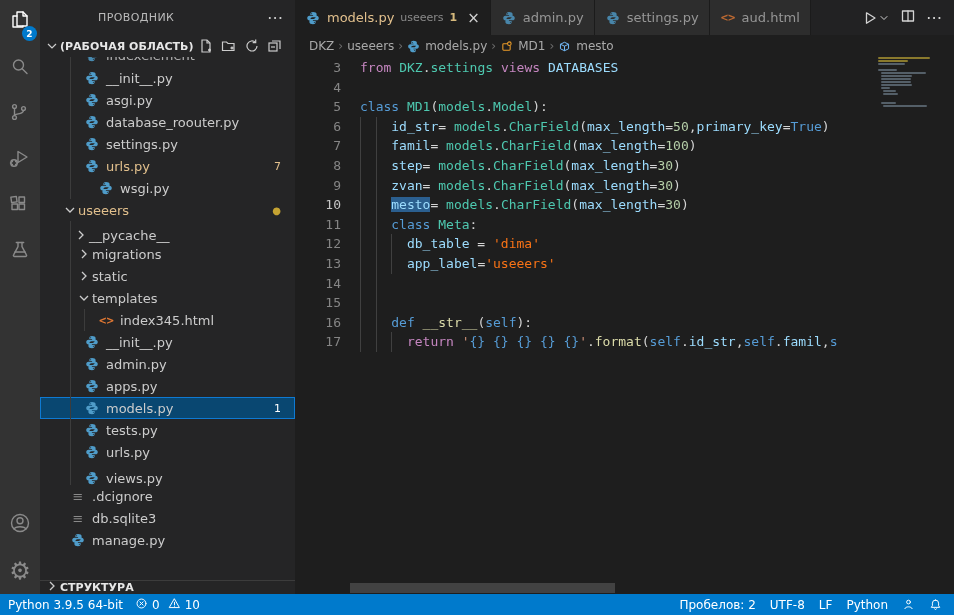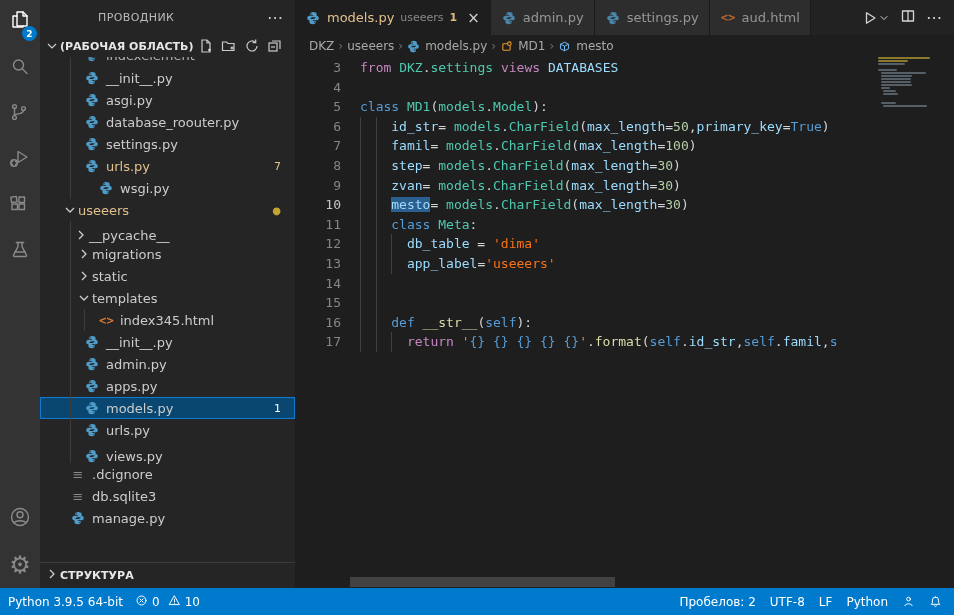--- a/index.html
+++ b/index.html
@@ -49,21 +49,21 @@
               align-items:center; justify-content:center; }
   .file-ico svg { width:14px; height:14px; }
   .py-ico  { fill:#4f9cc9; }
   .html-ico { color:#e37933; font-size:10px; font-weight:bold; letter-spacing:-1px; }
   .plain-ico { color:#8a8a8a; font-size:13px; }
   .tree-label { color:#cccccc; }
   .tree-label.gold { color:#e2c08d; }
   .tree-badge { margin-left:auto; padding-right:14px; font-size:11px; color:#e2c08d; }
   .tree-badge.white { color:#ffffff; }
   .tree-dot { margin-left:auto; padding-right:14px; color:#c5a332; font-size:10px; }
-  .outline-header { height:26px; border-top:1px solid #3c3c3c; display:flex; align-items:center;
+  .outline-header { height:14px; border-top:1px solid #3c3c3c; display:flex; align-items:center;
                     font-size:11px; font-weight:bold; color:#e7e7e7; padding-left:4px; }
   .outline-header svg { width:16px; height:16px; stroke:#cccccc; fill:none; stroke-width:1.3; }
 
   
   .main { flex:1; display:flex; flex-direction:column; min-width:0; background:#1e1e1e; }
   .tab-bar { height:35px; background:#222223; display:flex; align-items:stretch; }
   .tabs { display:flex; }
   .tab { display:flex; align-items:center; padding:0 10px; background:#2d2d2d; border-right:1px solid #1b1b1b;
          font-size:13px; color:#969696; cursor:pointer; gap:6px; }
   .tab.active { background:#1e1e1e; }
@@ -100,21 +100,21 @@
   .tok-var { color:#9cdcfe; } .tok-num { color:#b5cea8; } .tok-fn  { color:#dcdcaa; }
   .tok-str { color:#f97316; } .tok-strq{ color:#ce9178; } .tok-ph  { color:#569cd6; }
   .tok-pl  { color:#d4d4d4; }
   .tok-sel { background:#2b5f8f; }
 
   .minimap { position:absolute; top:0; right:10px; width:66px; bottom:0; background:#1e1e1e; }
   .mm-bar { height:2px; margin-bottom:1px; border-radius:1px; }
   .hscrollbar { position:absolute; left:55px; bottom:1px; width:265px; height:10px; background:#424242; }
 
   
-  .status-bar { height:27px; background:#007acc; color:#ffffff; display:flex; align-items:center;
+  .status-bar { height:21px; background:#007acc; color:#ffffff; display:flex; align-items:center;
                 font-size:12px; flex:none; }
   .sb-left { display:flex; align-items:center; gap:12px; padding-left:8px; }
   .sb-right { margin-left:auto; display:flex; align-items:center; gap:14px; padding-right:12px; }
   .st-item { display:flex; align-items:center; gap:4px; cursor:pointer; white-space:nowrap; }
   .st-item svg { width:13px; height:13px; stroke:#ffffff; fill:none; stroke-width:1.2;
                  stroke-linecap:round; stroke-linejoin:round; }
 </style>
 </head>
 <body>
 
@@ -411,20 +411,33 @@
             <div class="row-inner" style="padding-left: 36px;">
               <span class="tw-spacer"></span>
               <span class="file-ico">
                 <svg viewBox="0 0 16 16" class="py-ico">
                   <path d="M8 1C6 1 5 1.9 5 3.2V4.7h3.1v.6H3.9C2.4 5.3 1.4 6.5 1.4 8s1 2.7 2.5 2.7h1.2V9.2C5.1 8 6.1 7 7.4 7h3.2c1.1 0 1.5-.7 1.5-1.5V3.2C12.1 1.9 10.5 1 8 1zM6.4 2.5a.65.65 0 1 1 0 1.3.65.65 0 0 1 0-1.3z"></path>
                   <path d="M8 15c2 0 3-.9 3-2.2v-1.5H7.9v-.6h4.2c1.5 0 2.5-1.2 2.5-2.7s-1-2.7-2.5-2.7h-1.2v1.5c0 1.2-1 2.2-2.3 2.2H5.4c-1.1 0-1.5.7-1.5 1.5v2.3C3.9 14.1 5.5 15 8 15zm1.6-1.5a.65.65 0 1 1 0-1.3.65.65 0 0 1 0 1.3z"></path>
                 </svg>
               </span>
               <span class="tree-label">models.py</span>
               <span class="tree-badge white">1</span>
+            </div>
+          </div>
+          <div class="tree-row">
+            <div class="guide" style="left: 30px;"></div>
+            <div class="row-inner" style="padding-left: 36px;">
+              <span class="tw-spacer"></span>
+              <span class="file-ico">
+                <svg viewBox="0 0 16 16" class="py-ico">
+                  <path d="M8 1C6 1 5 1.9 5 3.2V4.7h3.1v.6H3.9C2.4 5.3 1.4 6.5 1.4 8s1 2.7 2.5 2.7h1.2V9.2C5.1 8 6.1 7 7.4 7h3.2c1.1 0 1.5-.7 1.5-1.5V3.2C12.1 1.9 10.5 1 8 1zM6.4 2.5a.65.65 0 1 1 0 1.3.65.65 0 0 1 0-1.3z"></path>
+                  <path d="M8 15c2 0 3-.9 3-2.2v-1.5H7.9v-.6h4.2c1.5 0 2.5-1.2 2.5-2.7s-1-2.7-2.5-2.7h-1.2v1.5c0 1.2-1 2.2-2.3 2.2H5.4c-1.1 0-1.5.7-1.5 1.5v2.3C3.9 14.1 5.5 15 8 15zm1.6-1.5a.65.65 0 1 1 0-1.3.65.65 0 0 1 0 1.3z"></path>
+                </svg>
+              </span>
+              <span class="tree-label">tests.py</span>
             </div>
           </div>
           <div class="tree-row">
             <div class="guide" style="left: 30px;"></div>
             <div class="row-inner" style="padding-left: 36px;">
               <span class="tw-spacer"></span>
               <span class="file-ico">
                 <svg viewBox="0 0 16 16" class="py-ico">
                   <path d="M8 1C6 1 5 1.9 5 3.2V4.7h3.1v.6H3.9C2.4 5.3 1.4 6.5 1.4 8s1 2.7 2.5 2.7h1.2V9.2C5.1 8 6.1 7 7.4 7h3.2c1.1 0 1.5-.7 1.5-1.5V3.2C12.1 1.9 10.5 1 8 1zM6.4 2.5a.65.65 0 1 1 0 1.3.65.65 0 0 1 0-1.3z"></path>
                   <path d="M8 15c2 0 3-.9 3-2.2v-1.5H7.9v-.6h4.2c1.5 0 2.5-1.2 2.5-2.7s-1-2.7-2.5-2.7h-1.2v1.5c0 1.2-1 2.2-2.3 2.2H5.4c-1.1 0-1.5.7-1.5 1.5v2.3C3.9 14.1 5.5 15 8 15zm1.6-1.5a.65.65 0 1 1 0-1.3.65.65 0 0 1 0 1.3z"></path>

